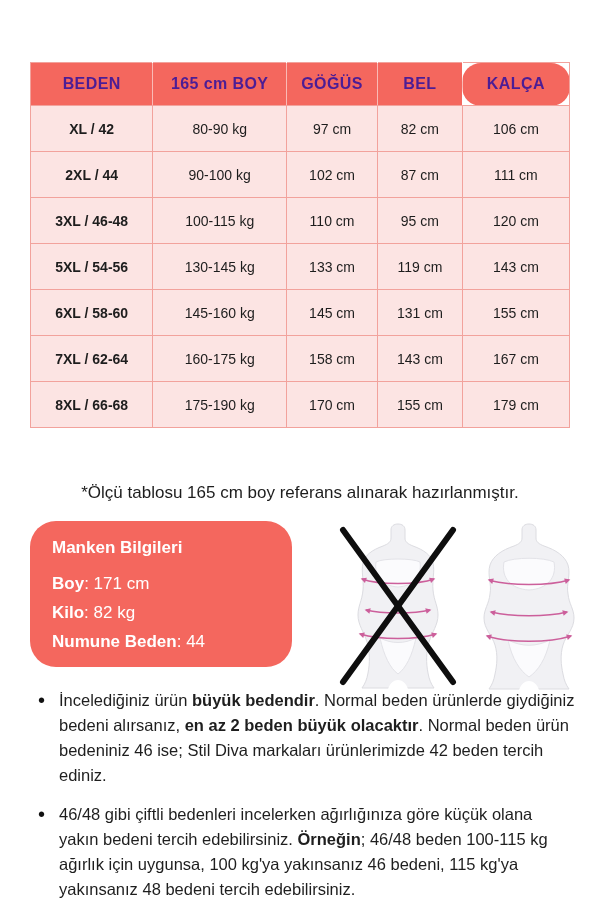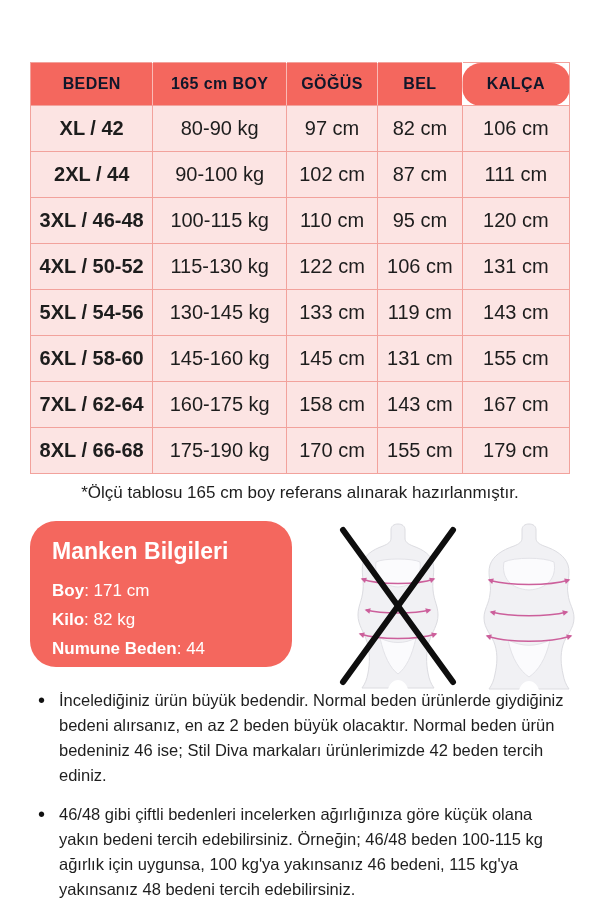--- a/index.html
+++ b/index.html
@@ -18,65 +18,65 @@
     position: absolute; top: 62px; left: 30px; width: 540px;
     border-collapse: collapse; table-layout: fixed;
     border: 1px solid #f2a29c;
   }
   .size-table col.c0 { width: 22.7%; }
   .size-table col.c1 { width: 24.8%; }
   .size-table col.c2 { width: 16.9%; }
   .size-table col.c3 { width: 15.7%; }
   .size-table col.c4 { width: 19.9%; }
   .size-table th {
-    background: #f4675e; color: #0f172a; font-weight: bold;
+    background: #f4675e; color: #4c1d95; font-weight: bold;
     font-size: 16px; height: 43px; letter-spacing: 0.4px;
     border-right: 1px solid rgba(255,255,255,0.55);
     border-bottom: 1px solid #f2a29c; text-align: center;
   }
   .size-table th:last-child { border-right: none; border-radius: 19px; }
   .size-table td {
-    background: #fce4e3; color: #1d1d1d; font-size: 20px;
+    background: #fce4e3; color: #1d1d1d; font-size: 14px;
     height: 46px; text-align: center;
     border: 1px solid #f2a29c;
   }
   .size-table td.size-cell { font-weight: bold; }
 
   .footnote {
     position: absolute; top: 483px; left: 0; width: 600px;
     text-align: center; font-size: 17px; color: #1d1d1d;
   }
 
   .model-box {
     position: absolute; top: 521px; left: 30px; width: 262px; height: 146px;
     background: #f4675e; border-radius: 26px; color: #ffffff;
     padding: 17px 20px 0 22px;
   }
-  .model-box .model-title { font-size: 23px; font-weight: bold; margin-bottom: 11px; }
+  .model-box .model-title { font-size: 17px; font-weight: bold; margin-bottom: 11px; }
   .model-box .model-line { font-size: 17px; line-height: 29px; }
   .model-box .model-line b { font-weight: bold; }
 
   .figures { position: absolute; top: 522px; left: 332px; width: 268px; height: 170px; }
   .figure-wrap { position: absolute; top: 0; }
   .figure-wrap.left { left: 6px; width: 120px; height: 168px; }
   .figure-wrap.right { left: 132px; width: 130px; height: 168px; }
   .figure-wrap svg { display: block; }
   .x-overlay { position: absolute; top: 0; left: 0; }
 
   .notes {
     position: absolute; top: 688px; left: 32px; width: 543px;
     font-size: 16.5px; line-height: 25px; color: #1e1e1e;
   }
   .notes ul { list-style: none; }
   .notes li { position: relative; padding-left: 27px; margin-bottom: 14px; }
   .notes li::before {
     content: "\2022"; position: absolute; left: 6px; top: 0;
     font-size: 20px; color: #111;
   }
-  .notes b { font-weight: normal; }
+  .notes b { font-weight: bold; }
 </style>
 </head>
 <body>
 
 <div class="page">
 
 
   <table class="size-table">
     <colgroup>
         <col class="c0">
@@ -108,27 +108,20 @@
         <td>102 cm</td>
         <td>87 cm</td>
         <td>111 cm</td>
       </tr>
       <tr>
         <td class="size-cell">3XL / 46-48</td>
         <td>100-115 kg</td>
         <td>110 cm</td>
         <td>95 cm</td>
         <td>120 cm</td>
-      </tr>
-      <tr>
-        <td class="size-cell">4XL / 50-52</td>
-        <td>115-130 kg</td>
-        <td>122 cm</td>
-        <td>106 cm</td>
-        <td>131 cm</td>
       </tr>
       <tr>
         <td class="size-cell">5XL / 54-56</td>
         <td>130-145 kg</td>
         <td>133 cm</td>
         <td>119 cm</td>
         <td>143 cm</td>
       </tr>
       <tr>
         <td class="size-cell">6XL / 58-60</td>

